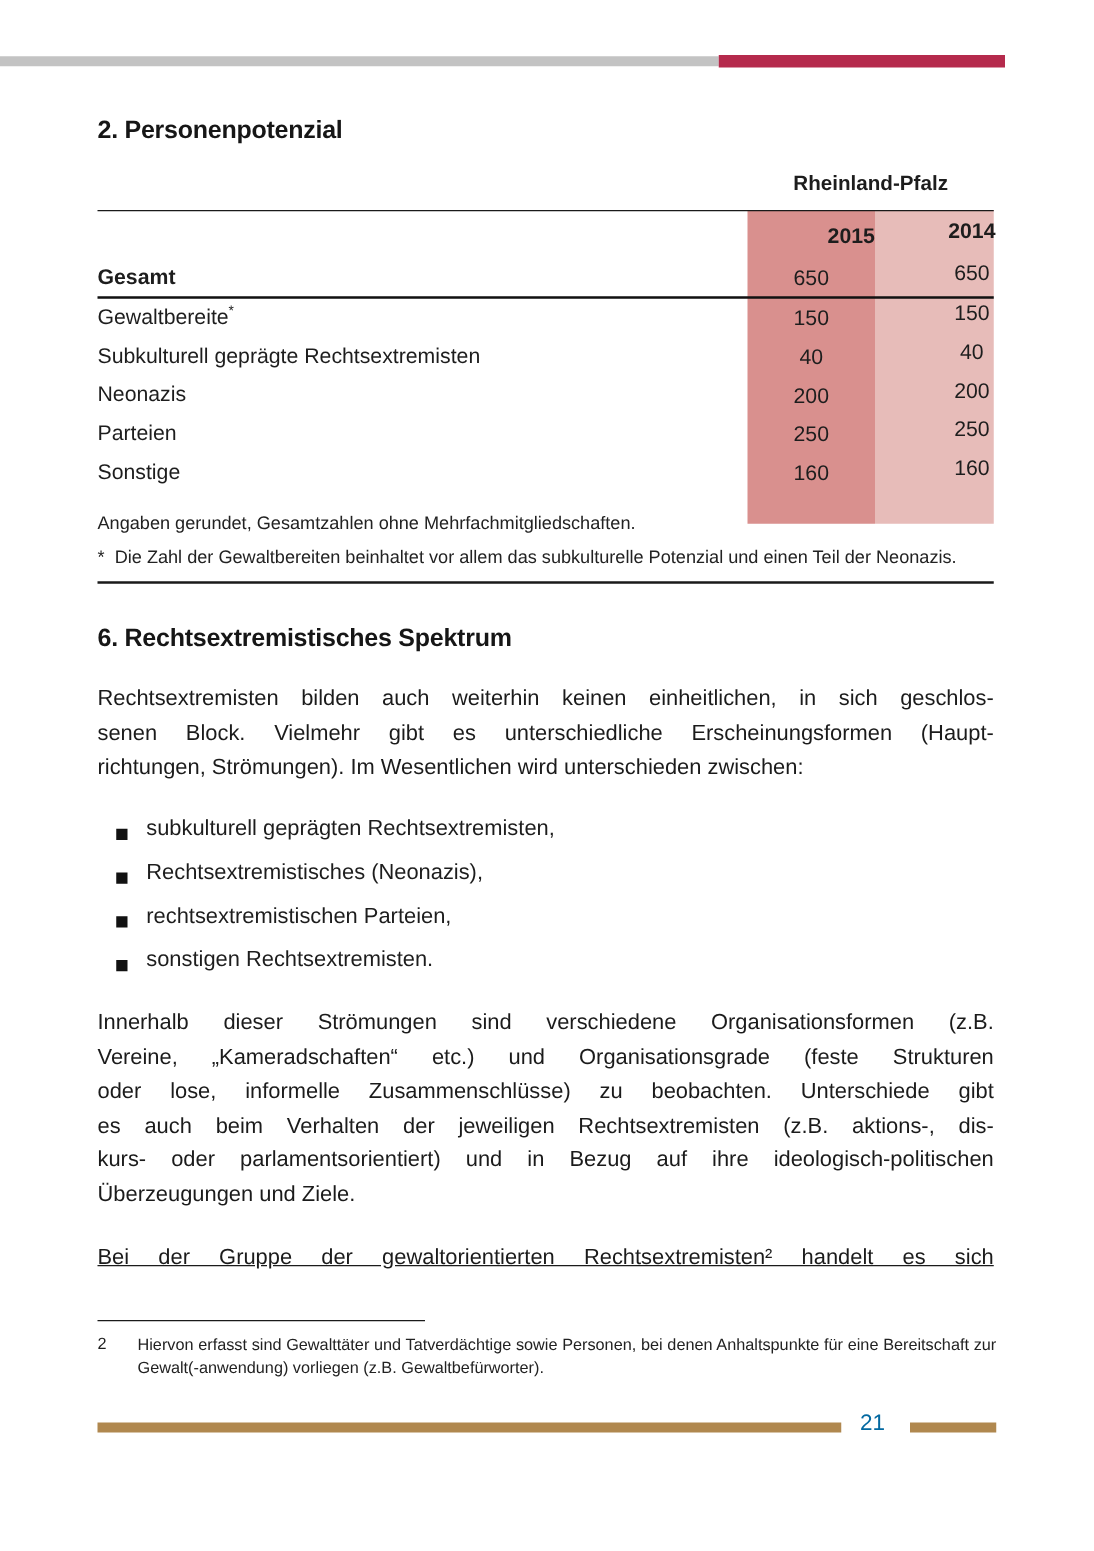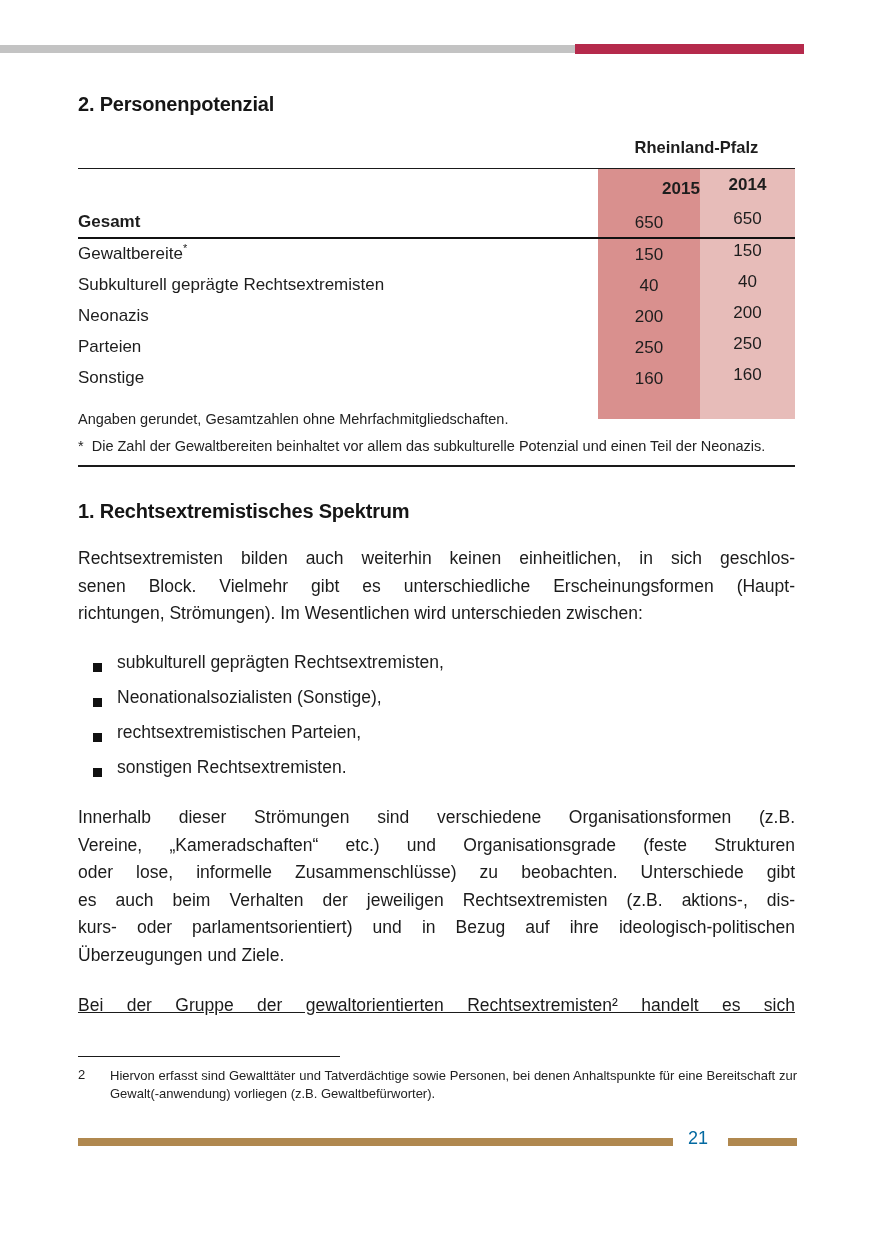--- a/index.html
+++ b/index.html
@@ -25,21 +25,21 @@
   .region-label{left:520px;top:0;width:197px;text-align:center;font-weight:bold;font-size:16.5px;}
   .line-thin{left:0;width:717px;height:1.4px;background:#1a1a1a;}
   .line-top{top:30px;}
   .line-heavy{left:0;top:99px;width:717px;height:2.2px;background:#111;}
   .line-bottom{top:327px;height:1.6px;}
   .colbg{top:30px;height:251px;}
   .colbg-2015{left:520px;width:102px;background:#d9908e;}
   .colbg-2014{left:622px;width:95px;background:#e7bcb9;}
   .cell{width:102px;text-align:center;font-size:17px;}
   .c1{left:520px;}
-  .c2{left:622px;width:95px;}
+  .c2{left:652px;width:95px;}
   .chead{font-weight:bold;}
   .rlabel{left:0;width:500px;font-size:17px;}
   .bold{font-weight:bold;}
   sup{font-size:11px;vertical-align:super;line-height:0;}
   .tnote{left:0;font-size:14.5px;white-space:nowrap;color:#222;}
 
   
   .para{left:78px;width:717px;font-size:17.5px;line-height:27.5px;color:#1b1b1b;}
   .jl{text-align:justify;text-align-last:justify;}
   .ll{text-align:center;text-align-last:left;}
@@ -104,36 +104,36 @@
   <div class="tz rlabel" style="top:230px;"><span>Sonstige</span></div>
   <div class="tz cell c1" style="top:231px;">160</div>
   <div class="tz cell c2" style="top:227px;">160</div>
 
   <div class="tz tnote" style="top:273px;">Angaben gerundet, Gesamtzahlen ohne Mehrfachmitgliedschaften.</div>
   <div class="tz tnote" style="top:300px;"><span>*</span>&nbsp;&nbsp;<span>Die Zahl der Gewaltbereiten beinhaltet vor allem das subkulturelle Potenzial und einen Teil der Neonazis.</span></div>
 
   <div class="tz line-thin line-bottom"></div>
 </div>
 
-<div class="abs h-section h3-pos">1. Rechtsextremistisches Spektrum</div>
+<div class="abs h-section h3-pos">6. Rechtsextremistisches Spektrum</div>
 
 <div class="abs para" style="top:545px;">
   <div class="jl">Rechtsextremisten bilden auch weiterhin keinen einheitlichen, in sich geschlos-</div>
   <div class="jl">senen Block. Vielmehr gibt es unterschiedliche Erscheinungsformen (Haupt-</div>
   <div class="jl ll">richtungen, Strömungen). Im Wesentlichen wird unterschieden zwischen:</div>
 </div>
 
 <div class="abs blist">
   <div class="bitem">
       <span class="bsq"></span>
       <span class="btext">subkulturell geprägten Rechtsextremisten,</span>
     </div>
   <div class="bitem">
       <span class="bsq"></span>
-      <span class="btext">Neonationalsozialisten (Sonstige),</span>
+      <span class="btext">Rechtsextremistisches (Neonazis),</span>
     </div>
   <div class="bitem">
       <span class="bsq"></span>
       <span class="btext">rechtsextremistischen Parteien,</span>
     </div>
   <div class="bitem">
       <span class="bsq"></span>
       <span class="btext">sonstigen Rechtsextremisten.</span>
     </div>
 </div>

